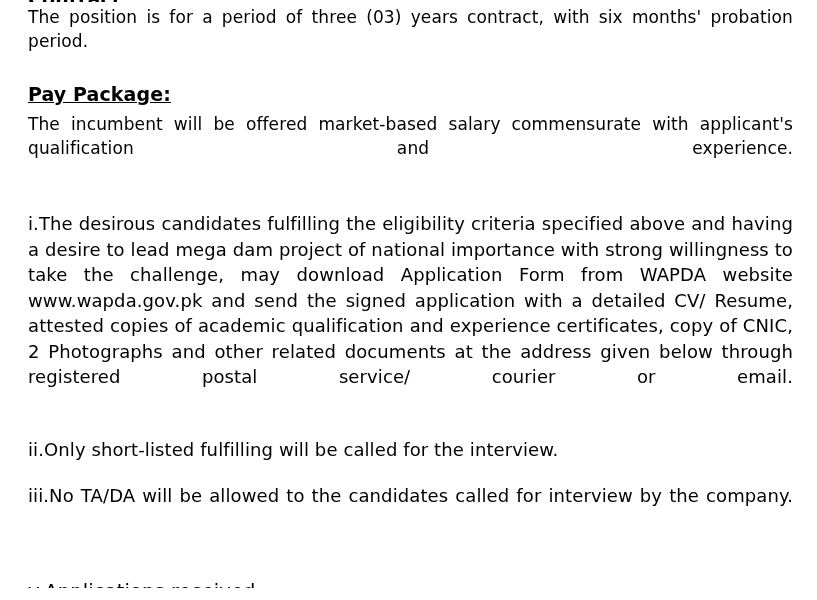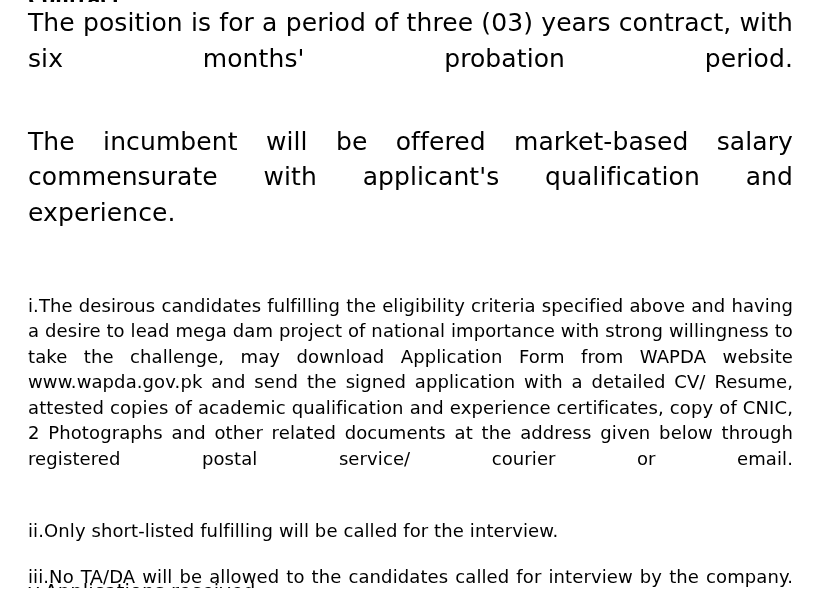--- a/index.html
+++ b/index.html
@@ -30,21 +30,21 @@
     margin: 0;
     line-height: 1.18;
   }
   .heading.clipped {
     
     margin-top: -12px;
     height: 14px;
     overflow: hidden;
   }
   .para {
-    font-size: 25px;
+    font-size: 17px;
     line-height: 1.42;
     text-align: justify;
     text-justify: inter-word;
     margin: 3px 0 0 0;
     letter-spacing: 0.1px;
   }
   .para.justify-all {
     text-align: justify;
   }
   .para.justify-all::after {
@@ -82,20 +82,21 @@
 <body>
 
 <div class="page">
 
   <div class="heading clipped">Contract:</div>
 
   <div class="para justify-all">The position is for a period of three (03) years contract, with six months' probation period.</div>
 
   <div class="spacer-sm"></div>
 
+  <div class="heading">Pay Package:</div>
 
   <div class="spacer-xs"></div>
 
   <div class="para justify-all">The incumbent will be offered  market-based salary commensurate with applicant's qualification and experience.</div>
 
   <div class="spacer-sm"></div>
 
 
   <div class="numbered justify-all">i.The desirous candidates fulfilling the eligibility criteria specified above and having a desire to lead mega dam project of national importance with strong willingness to take the challenge, may download Application Form from WAPDA website www.wapda.gov.pk and send the signed application with a detailed CV/ Resume, attested copies of academic qualification and experience certificates, copy of CNIC, 2 Photographs and other related documents at the address given below through registered postal service/ courier or email.</div>
 

